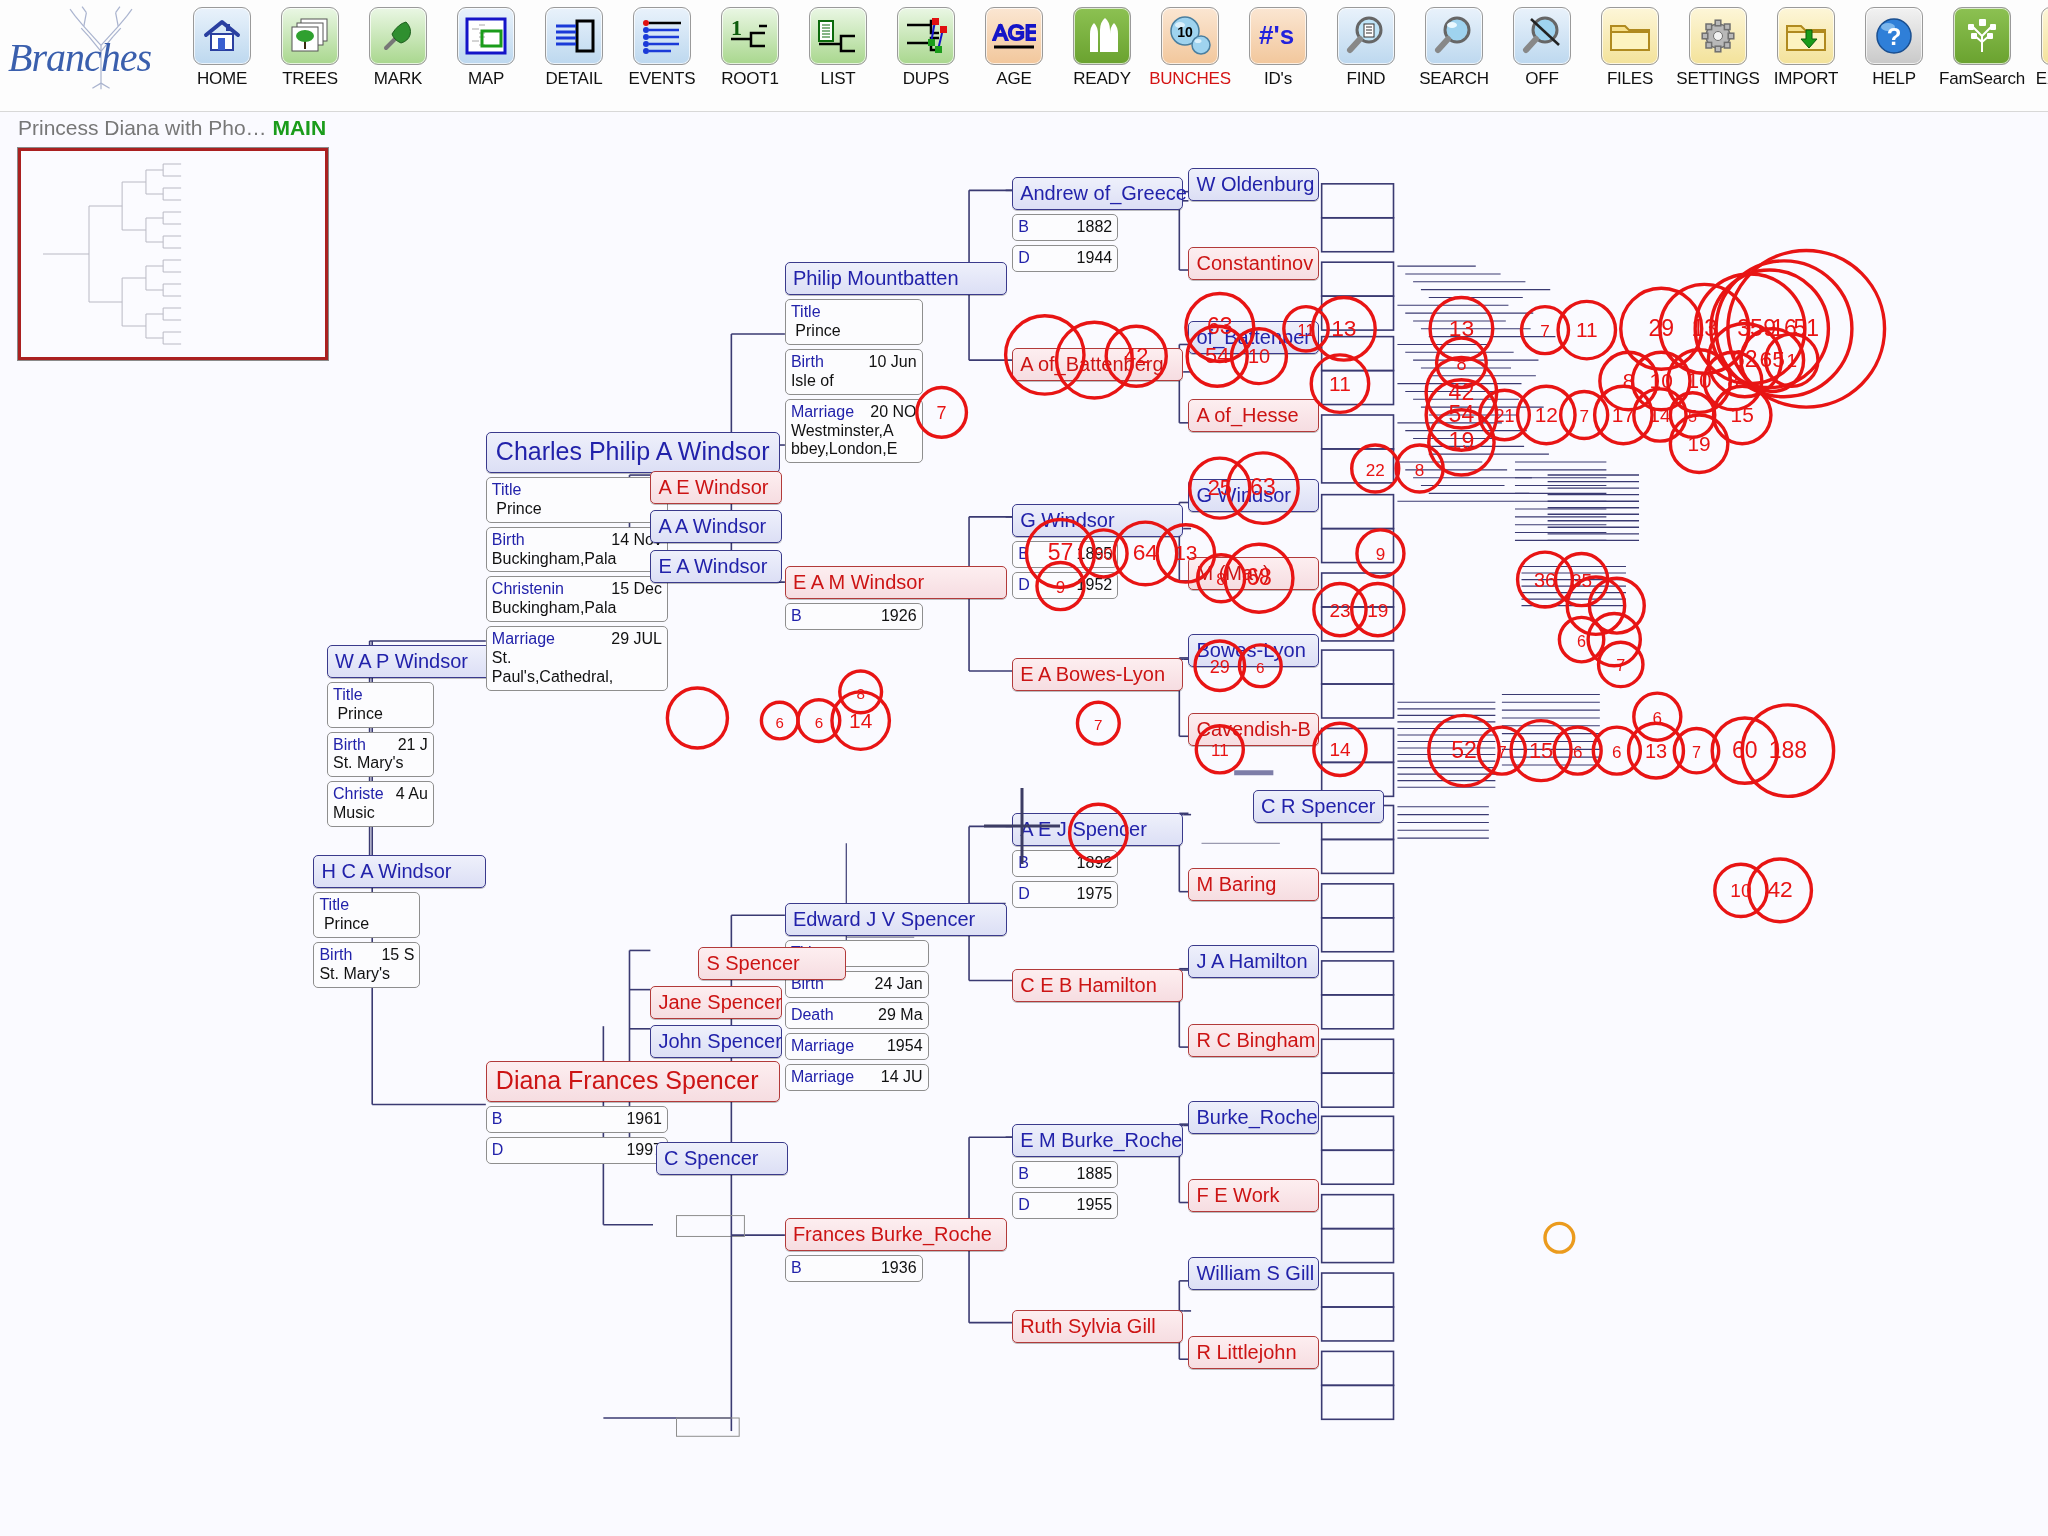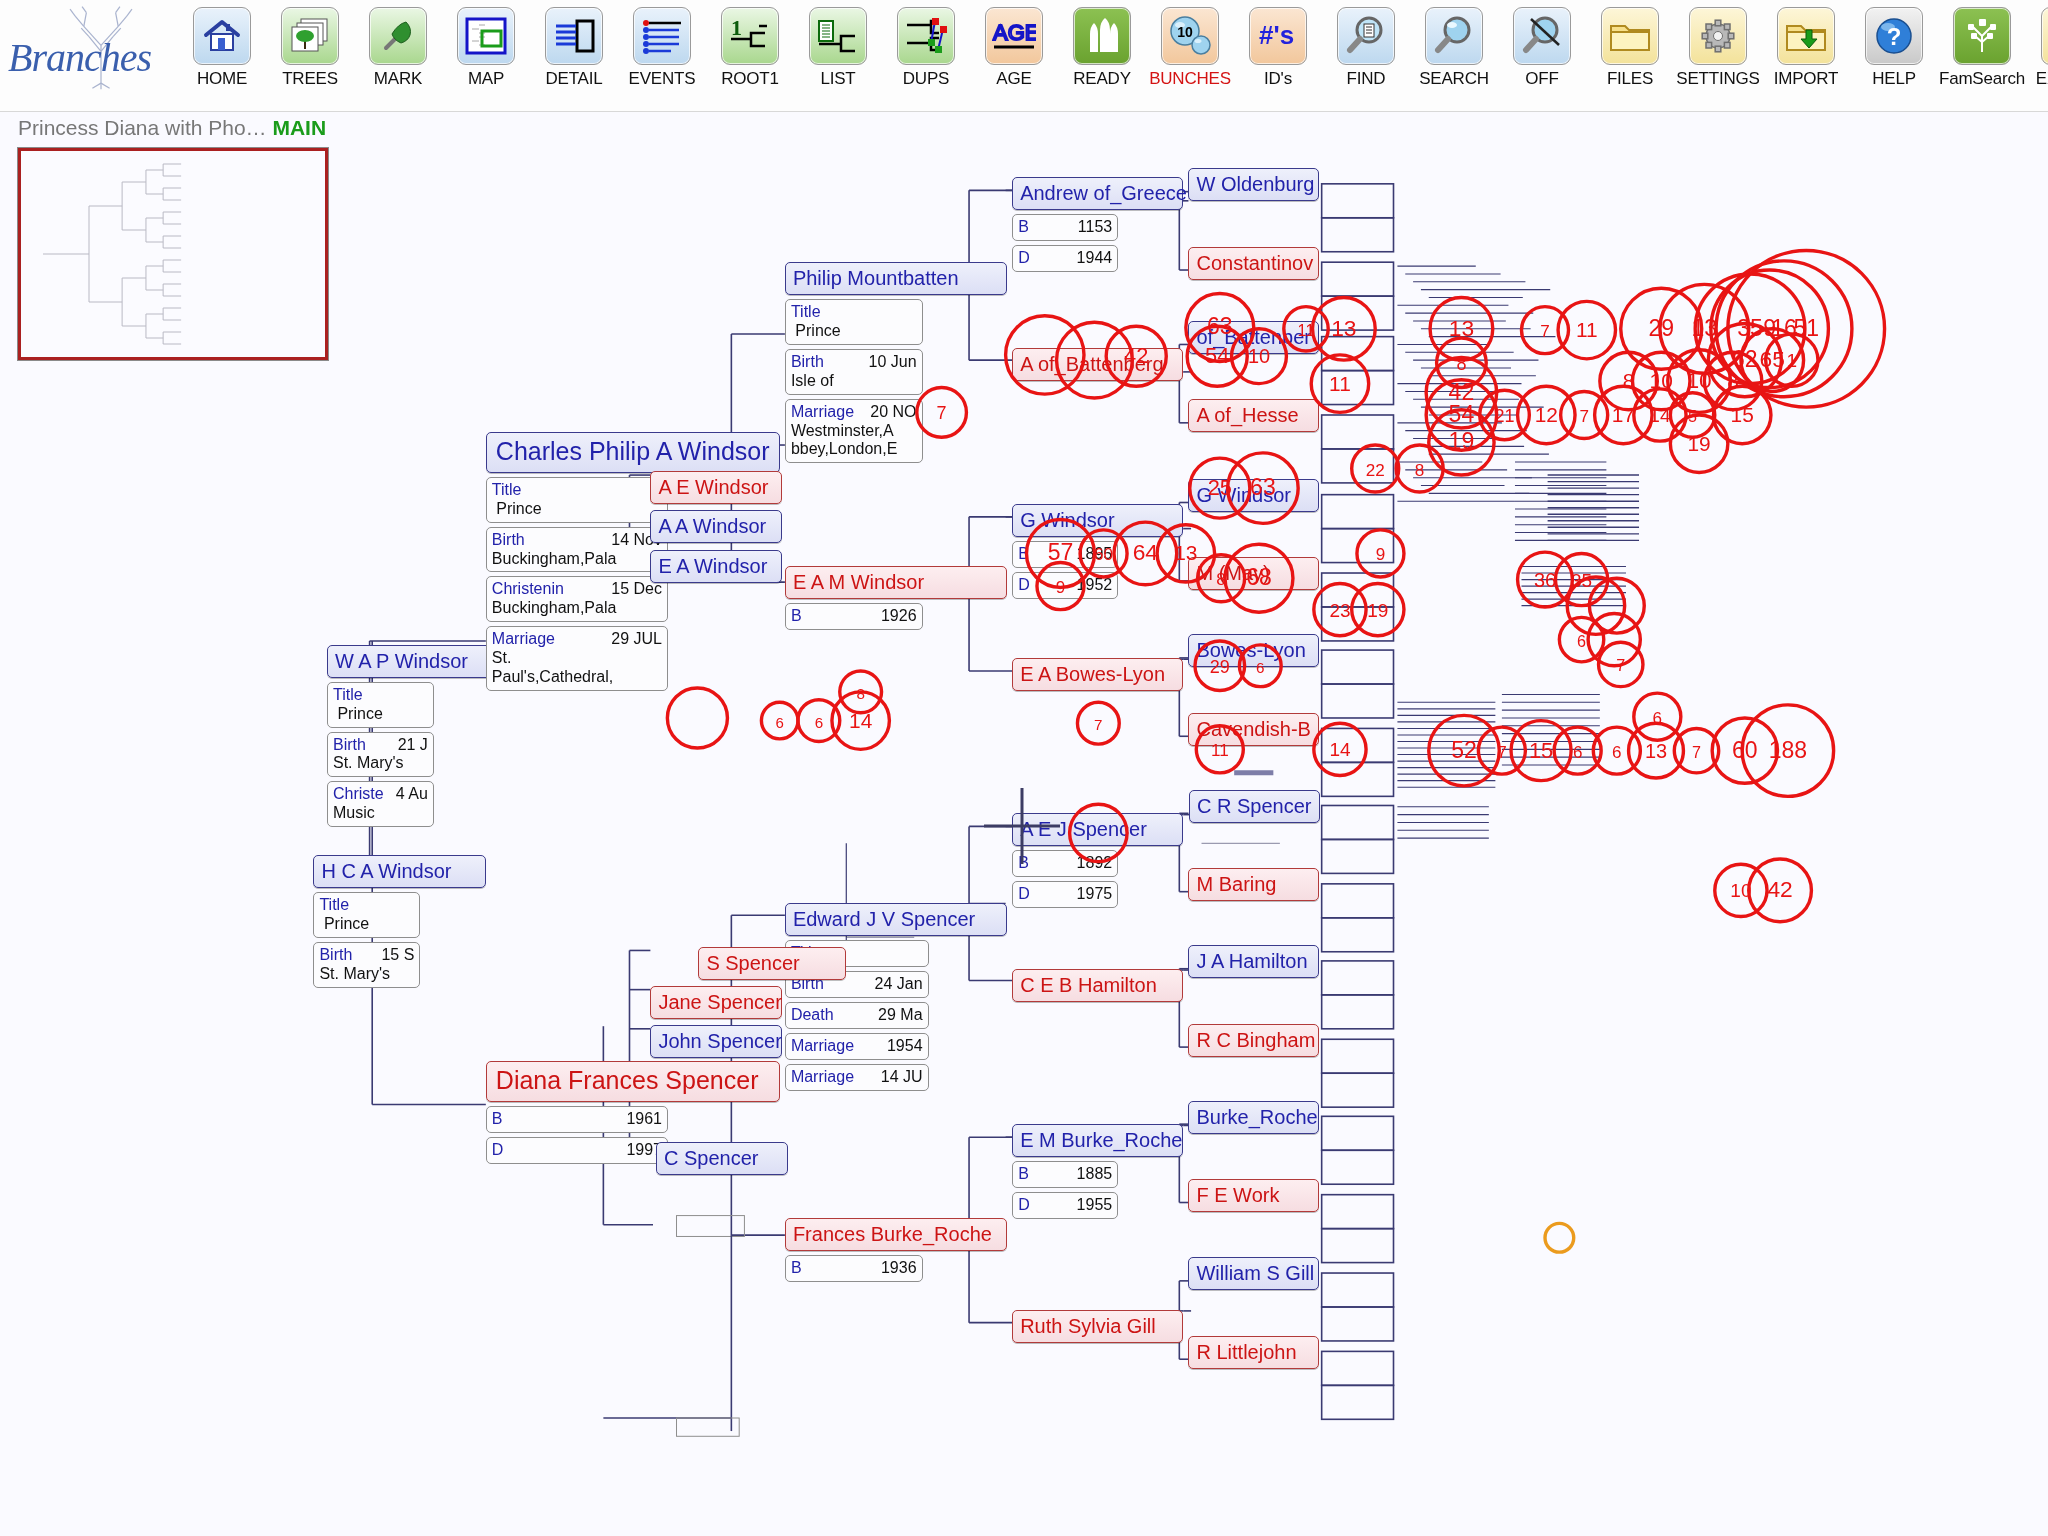--- a/index.html
+++ b/index.html
@@ -707,21 +707,21 @@
         <div class="detailbox" style="width:143.66px;"><span class="k">Death</span><span class="v" style="float:right;">29 Ma</span></div>
         <div class="detailbox" style="width:143.66px;"><span class="k">Marriage</span><span class="v" style="float:right;">1954</span></div>
         <div class="detailbox" style="width:143.66px;"><span class="k">Marriage</span><span class="v" style="float:right;">14 JU</span></div>
       </div>
       <div class="node" style="left: 784.906px; top: 1106.18px; width: 222.02px;">
         <div class="namebar f">Frances Burke_Roche</div>
         <div class="detailbox" style="width:137.6524px;"><span class="k">B</span><span class="v" style="float:right;">1936</span></div>
       </div>
       <div class="node" style="left: 1012.15px; top: 65.3px; width: 171.086px;">
         <div class="namebar">Andrew of_Greece</div>
-        <div class="detailbox" style="width:106.07332000000001px;"><span class="k">B</span><span class="v" style="float:right;">1153</span></div>
+        <div class="detailbox" style="width:106.07332000000001px;"><span class="k">B</span><span class="v" style="float:right;">1882</span></div>
         <div class="detailbox" style="width:106.07332000000001px;"><span class="k">D</span><span class="v" style="float:right;">1944</span></div>
       </div>
       <div class="node" style="left: 1012.15px; top: 236.386px; width: 171.086px;">
         <div class="namebar f">A of_Battenberg</div>
       </div>
       <div class="node" style="left: 1012.15px; top: 391.8px; width: 171.086px;">
         <div class="namebar">G Windsor</div>
         <div class="detailbox" style="width:106.07332000000001px;"><span class="k">B</span><span class="v" style="float:right;">1895</span></div>
         <div class="detailbox" style="width:106.07332000000001px;"><span class="k">D</span><span class="v" style="float:right;">1952</span></div>
       </div>
@@ -761,21 +761,21 @@
       </div>
       <div class="node" style="left: 1188.46px; top: 445.346px; width: 130.6px;">
         <div class="namebar f">M (May)</div>
       </div>
       <div class="node" style="left: 1188.46px; top: 522.4px; width: 130.6px;">
         <div class="namebar">Bowes-Lyon</div>
       </div>
       <div class="node" style="left: 1188.46px; top: 600.76px; width: 130.6px;">
         <div class="namebar f">Cavendish-B</div>
       </div>
-      <div class="node" style="left: 1189px; top: 677.814px; width: 130.6px;">
+      <div class="node" style="left: 1253px; top: 677.814px; width: 130.6px;">
         <div class="namebar">C R Spencer</div>
       </div>
       <div class="node" style="left: 1188.46px; top: 756.174px; width: 130.6px;">
         <div class="namebar f">M Baring</div>
       </div>
       <div class="node" style="left: 1188.46px; top: 833.228px; width: 130.6px;">
         <div class="namebar">J A Hamilton</div>
       </div>
       <div class="node" style="left: 1188.46px; top: 911.588px; width: 130.6px;">
         <div class="namebar f">R C Bingham</div>

